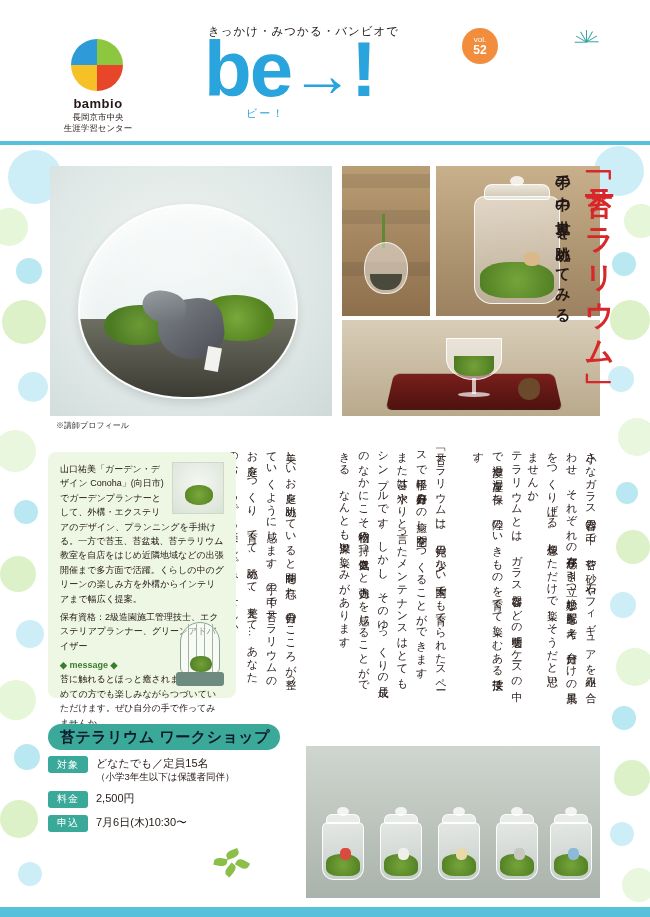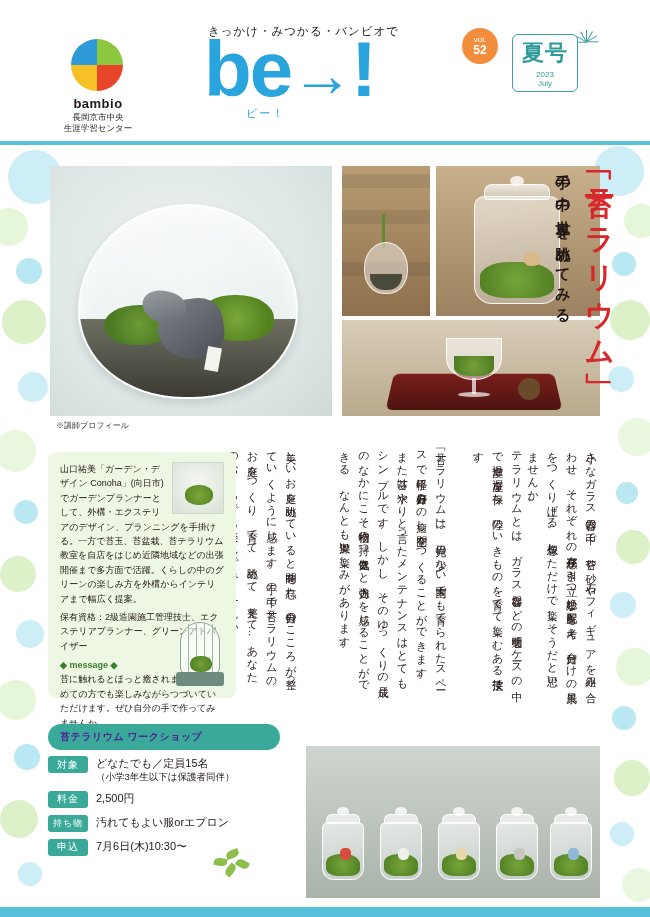--- a/index.html
+++ b/index.html
@@ -248,21 +248,21 @@
   .birdcage .bar { position: absolute; top: 8px; width: 1px; height: 48px; background: #9fb5ae; }
   .birdcage .base { position: absolute; left: 2px; top: 56px; width: 48px; height: 14px; background: #6e8b80; border-radius: 3px; }
   .birdcage .mossd { position: absolute; left: 16px; top: 40px; width: 22px; height: 16px; background: radial-gradient(circle,#74a139,#4b7820); border-radius: 45%; }
 
   
   .ws-title {
     position: absolute; left: 48px; top: 724px; width: 232px; height: 26px;
     background: #3aa99a; border-radius: 13px;
     display: flex; align-items: center; padding-left: 12px;
   }
-  .ws-title span { color: #4c1d95; font-size: 10px; font-weight: bold; letter-spacing: .5px; }
+  .ws-title span { color: #0f172a; font-size: 15px; font-weight: bold; letter-spacing: .5px; }
   .ws-ruby { position: absolute; left: 62px; top: 718px; font-size: 7px; color: #3aa99a; }
 
   .ws-table { position: absolute; left: 48px; top: 756px; width: 250px; }
   .ws-row { display: flex; align-items: flex-start; margin-bottom: 7px; }
   .ws-label {
     width: 40px; min-width: 40px; height: 17px;
     background: #3aa99a; color: #fff; font-size: 10px;
     display: flex; align-items: center; justify-content: center;
     border-radius: 3px; letter-spacing: 1px;
   }
@@ -367,25 +367,20 @@
     <div class="fw" style="left:566px;top:30px;width:40px;height:30px;">
       <span style="left:20px;top:0;transform:rotate(0deg);"></span>
       <span style="left:20px;top:0;transform:rotate(30deg);"></span>
       <span style="left:20px;top:0;transform:rotate(-30deg);"></span>
       <span style="left:20px;top:0;transform:rotate(60deg);"></span>
       <span style="left:20px;top:0;transform:rotate(-60deg);"></span>
       <span style="left:20px;top:0;transform:rotate(90deg);"></span>
       <span style="left:20px;top:0;transform:rotate(-90deg);"></span>
     </div>
 
-    <div class="seasonbox">
-      <div class="s1">夏号</div>
-      <div class="s2" style="white-space:pre-line;text-align:center;"><span>2023
-July</span></div>
-    </div>
   </div>
 
   <div class="hr-wave"></div>
 
   <div class="photo photo-main">
     <div class="jar">
       <div class="soil"></div>
       <div class="moss1"></div>
       <div class="moss2"></div>
       <div class="stone"></div>
@@ -465,24 +460,20 @@
       <div class="ws-value">
         <span>どなたでも／定員15名</span>
         <span class="sub">（小学3年生以下は保護者同伴）</span>
       </div>
     </div>
     <div class="ws-row">
       <div class="ws-label">料金</div>
       <div class="ws-value"><span>2,500円</span></div>
     </div>
     <div class="ws-row">
-      <div class="ws-label" style="font-size:9px;">持ち物</div>
-      <div class="ws-value"><span>汚れてもよい服orエプロン</span></div>
-    </div>
-    <div class="ws-row">
       <div class="ws-label">申込</div>
       <div class="ws-value"><span>7月6日(木)10:30〜</span></div>
     </div>
   </div>
 
   <div class="leaf-deco">
     <i style="left:0;top:12px;transform:rotate(10deg);"></i>
     <i style="left:12px;top:4px;transform:rotate(-20deg);"></i>
     <i style="left:22px;top:14px;transform:rotate(30deg);"></i>
     <i style="left:10px;top:20px;transform:rotate(-50deg);"></i>

